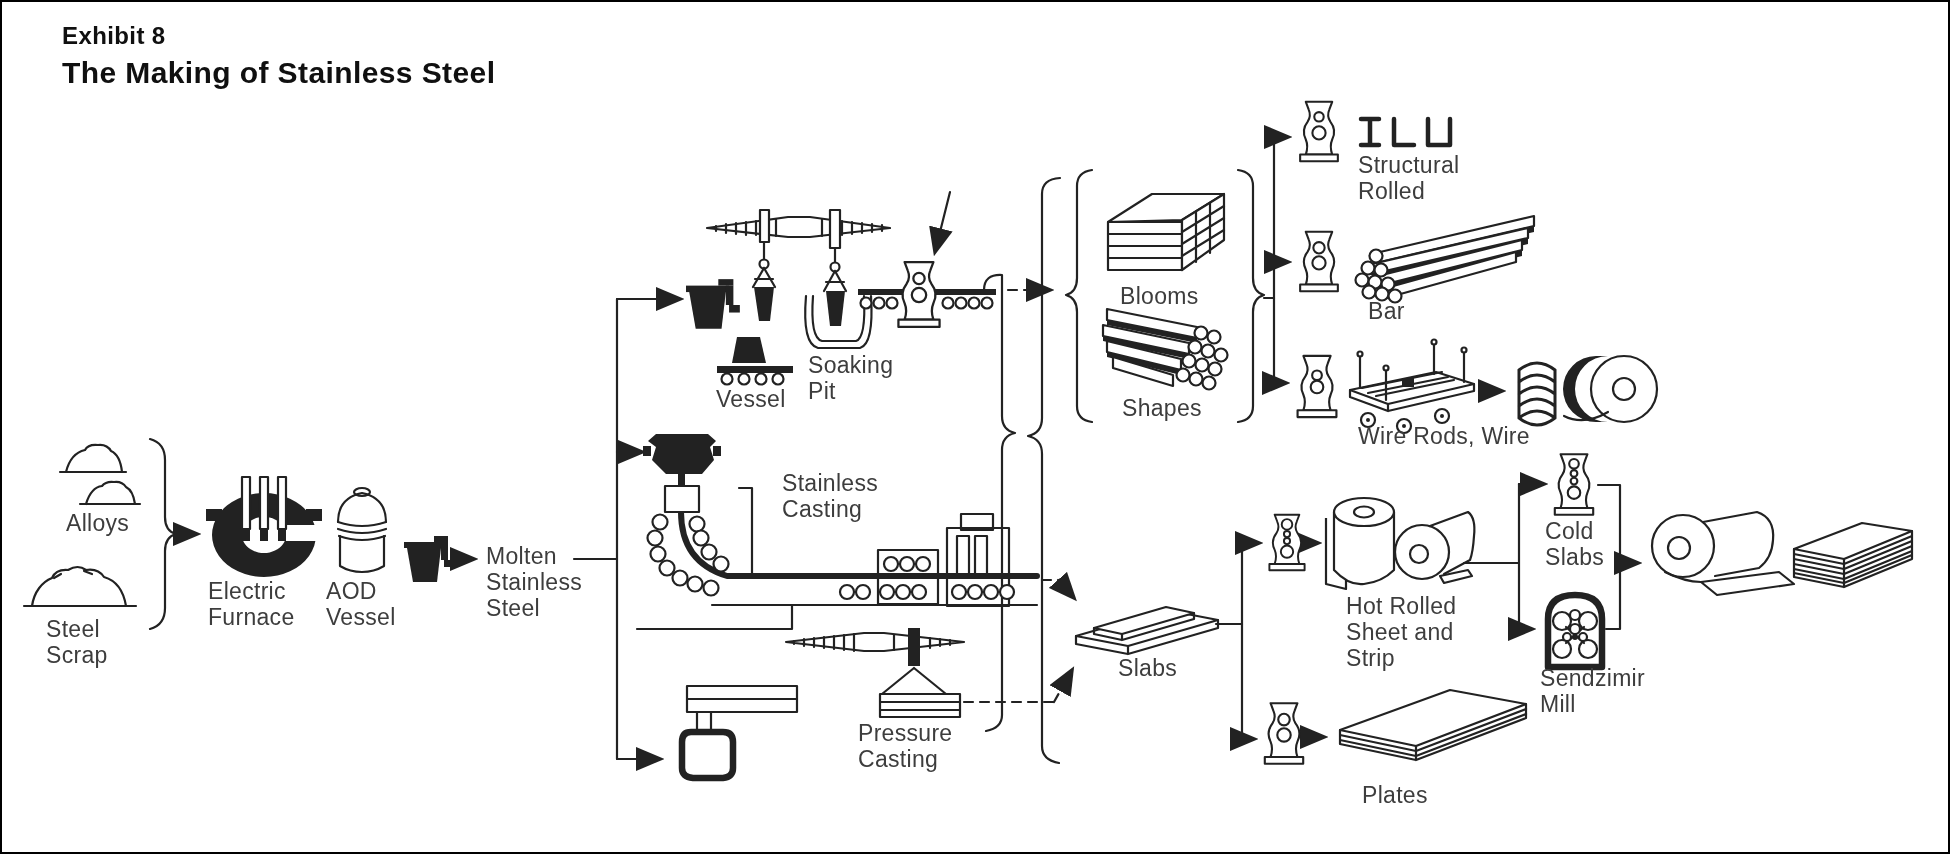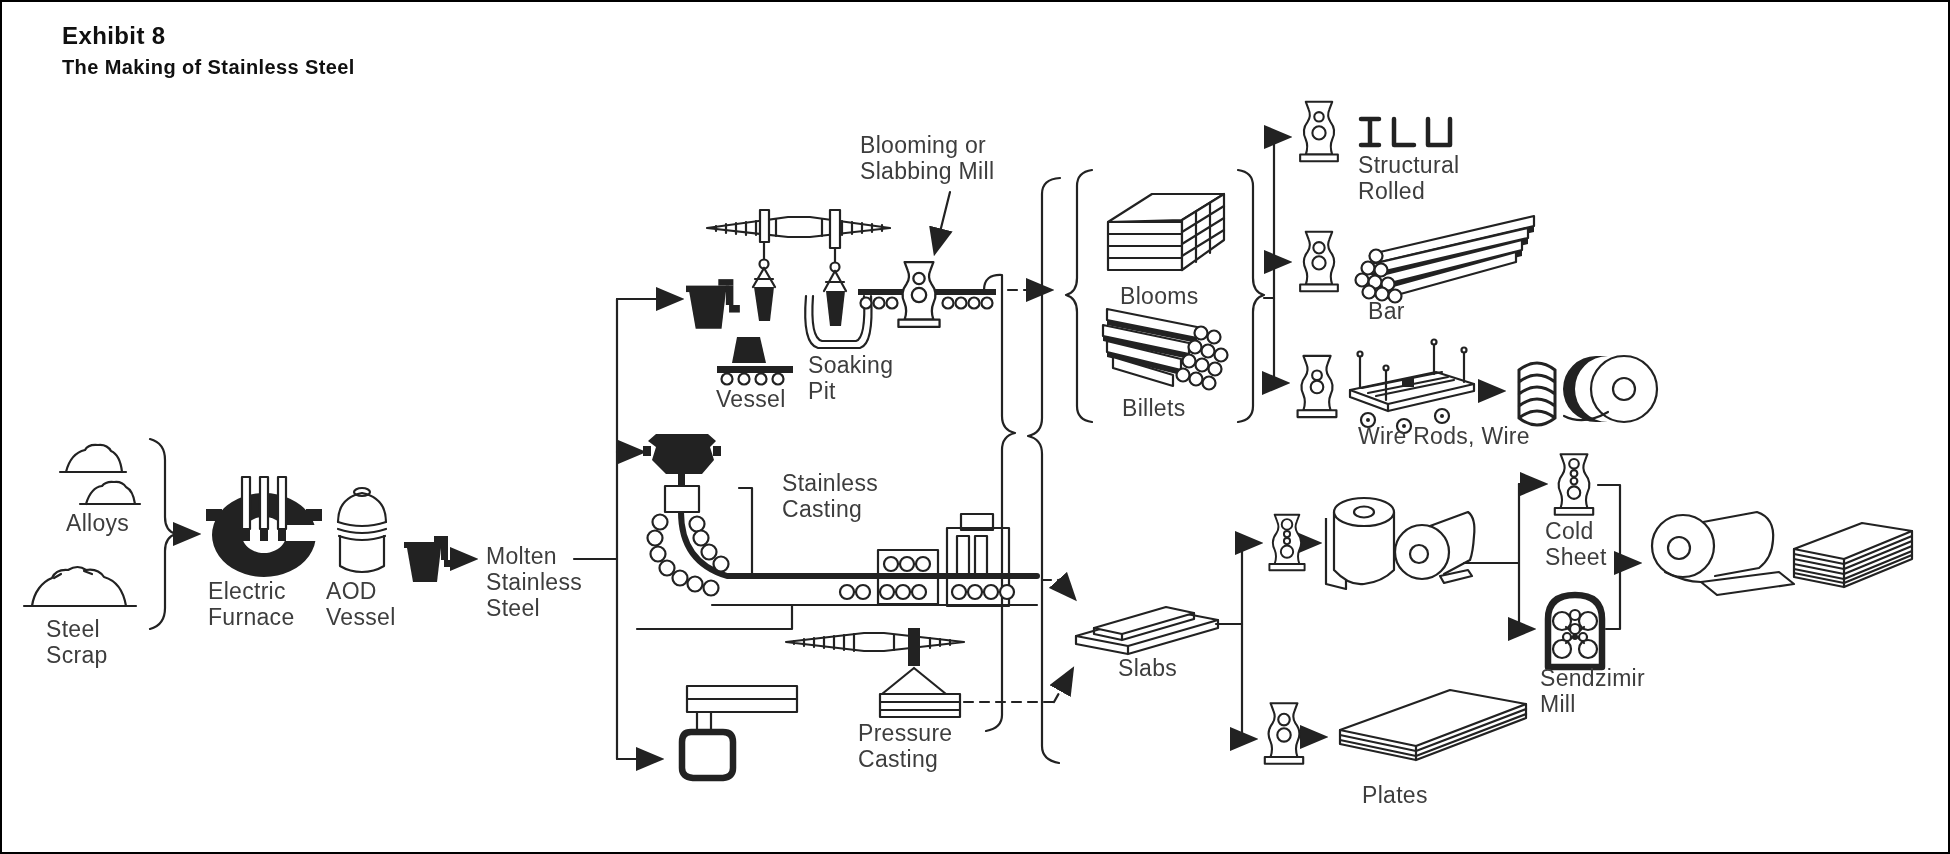--- a/index.html
+++ b/index.html
@@ -3,21 +3,21 @@
 <meta charset="utf-8">
 <style>
   :root{ --ink:#222222; --label:#3d3d3d; --bg:#ffffff; --border:#000000; }
   html,body{margin:0;padding:0;background:#e8e8e8;}
   #stage{position:relative;width:1950px;height:854px;background:var(--bg);
          border:2px solid var(--border);box-sizing:border-box;overflow:hidden;
          font-family:"Liberation Sans", sans-serif;}
   .lbl{position:absolute;font-size:23px;line-height:1.14;color:var(--label);
        white-space:pre-line;letter-spacing:0.3px;}
   .title1{position:absolute;left:60px;top:20px;font-size:24px;font-weight:bold;color:#101010;letter-spacing:0.4px;}
-  .title2{position:absolute;left:60px;top:54px;font-size:20px;font-weight:bold;color:#101010;letter-spacing:0.4px;}
+  .title2{position:absolute;left:60px;top:54px;font-size:30px;font-weight:bold;color:#101010;letter-spacing:0.4px;}
   .ic{position:absolute;}
   .ic svg{display:block;width:100%;height:100%;overflow:visible;}
   #wires{position:absolute;left:0;top:0;width:1950px;height:854px;}
   .s{fill:none;stroke:var(--ink);stroke-width:2.2px;stroke-linecap:round;stroke-linejoin:round;}
   .w{fill:#ffffff;stroke:var(--ink);stroke-width:2.2px;stroke-linejoin:round;}
   .f{fill:var(--ink);stroke:none;}
   .d{stroke-dasharray:9 7;}
   .t3{stroke-width:3px;} .t4{stroke-width:4.5px;} .t6{stroke-width:6px;} .t7{stroke-width:6.5px;}
   .mk{fill:var(--ink);}
 </style>
@@ -471,32 +471,33 @@
   <div class="lbl" style="left:206px;top:576px">Electric
 Furnace</div>
   <div class="lbl" style="left:324px;top:576px">AOD
 Vessel</div>
   <div class="lbl" style="left:484px;top:541px">Molten
 Stainless
 Steel</div>
   <div class="lbl" style="left:714px;top:384px">Vessel</div>
   <div class="lbl" style="left:806px;top:350px">Soaking
 Pit</div>
-  <div class="lbl" style="left:858px;top:130px">Blooming or
-Slabbing Mill</div>
   <div class="lbl" style="left:780px;top:468px">Stainless
 Casting</div>
   <div class="lbl" style="left:856px;top:718px">Pressure
 Casting</div>
   <div class="lbl" style="left:1118px;top:281px">Blooms</div>
-  <div class="lbl" style="left:1120px;top:393px">Billets</div>
+  <div class="lbl" style="left:1120px;top:393px">Shapes</div>
   <div class="lbl" style="left:1356px;top:150px">Structural
 Rolled</div>
   <div class="lbl" style="left:1366px;top:296px">Bar</div>
   <div class="lbl" style="left:1356px;top:421px">Wire Rods, Wire</div>
   <div class="lbl" style="left:1116px;top:653px">Slabs</div>
+  <div class="lbl" style="left:1344px;top:591px">Hot Rolled
+Sheet and
+Strip</div>
   <div class="lbl" style="left:1360px;top:780px">Plates</div>
   <div class="lbl" style="left:1543px;top:516px">Cold
-Sheet</div>
+Slabs</div>
   <div class="lbl" style="left:1538px;top:663px">Sendzimir
 Mill</div>
 
 </div>
 
 </body></html>

